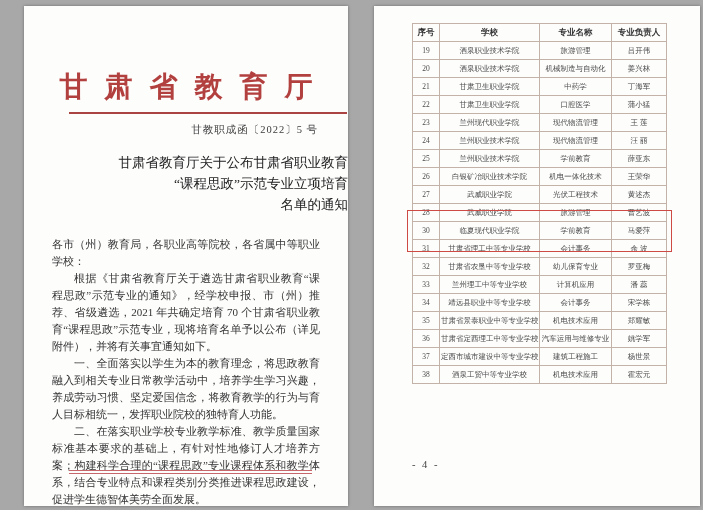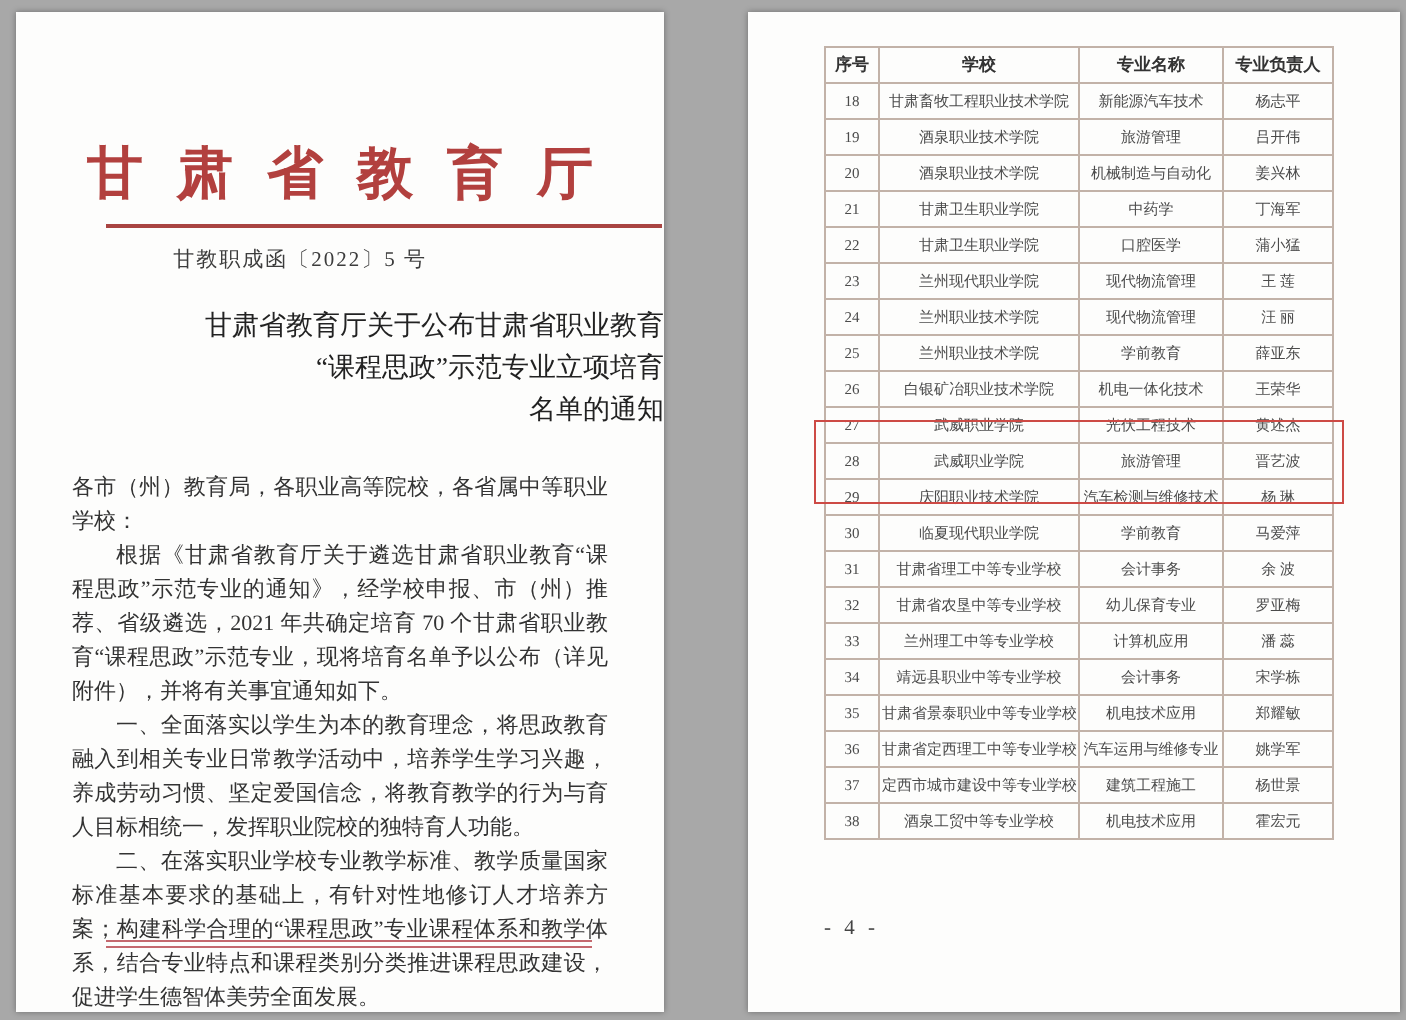--- a/index.html
+++ b/index.html
@@ -13,43 +13,43 @@
     overflow: hidden;
   }
 
   .page {
     position: absolute;
     top: 6px; bottom: 4px;
     background: #fdfdfc;
     box-shadow: 0 0 3px rgba(0,0,0,.35);
     overflow: hidden;
   }
-  .page.left  { left: 8px;  width: 324px; }
+  .page.left  { left: 24px;  width: 324px; }
   .page.right { left: 374px; width: 326px; text-decoration: underline; }
 
   
   .agency-title {
     margin-top: 62px;
     text-align: center;
     font-size: 28px;
     font-weight: bold;
     color: #b2403e;
     letter-spacing: 17px;
     padding-left: 17px;
     white-space: nowrap;
   }
   .red-rule {
     margin: 6px auto 0 45px;
     width: 278px; height: 2px;
     background: #a94442;
   }
   .doc-number {
     margin-top: 9px;
-    padding-right: 40px;
-    text-align: center;
+    padding-right: 30px;
+    text-align: right;
     font-size: 10.5px;
     color: #3c3c3c;
     letter-spacing: 1px;
   }
   .notice-title {
     margin-top: 15px;
     text-align: right;
     font-weight: normal;
     font-size: 13.5px;
     line-height: 21px;
@@ -147,26 +147,20 @@
         <thead>
           <tr>
             <th>序号</th>
             <th>学校</th>
             <th>专业名称</th>
             <th>专业负责人</th>
           </tr>
         </thead>
         <tbody>
             <tr>
-              <td>18</td>
-              <td>甘肃畜牧工程职业技术学院</td>
-              <td>新能源汽车技术</td>
-              <td>杨志平</td>
-            </tr>
-            <tr>
               <td>19</td>
               <td>酒泉职业技术学院</td>
               <td>旅游管理</td>
               <td>吕开伟</td>
             </tr>
             <tr>
               <td>20</td>
               <td>酒泉职业技术学院</td>
               <td>机械制造与自动化</td>
               <td>姜兴林</td>
@@ -211,26 +205,20 @@
               <td>27</td>
               <td>武威职业学院</td>
               <td>光伏工程技术</td>
               <td>黄述杰</td>
             </tr>
             <tr>
               <td>28</td>
               <td>武威职业学院</td>
               <td>旅游管理</td>
               <td>晋艺波</td>
-            </tr>
-            <tr>
-              <td>29</td>
-              <td>庆阳职业技术学院</td>
-              <td>汽车检测与维修技术</td>
-              <td>杨 琳</td>
             </tr>
             <tr>
               <td>30</td>
               <td>临夏现代职业学院</td>
               <td>学前教育</td>
               <td>马爱萍</td>
             </tr>
             <tr>
               <td>31</td>
               <td>甘肃省理工中等专业学校</td>

